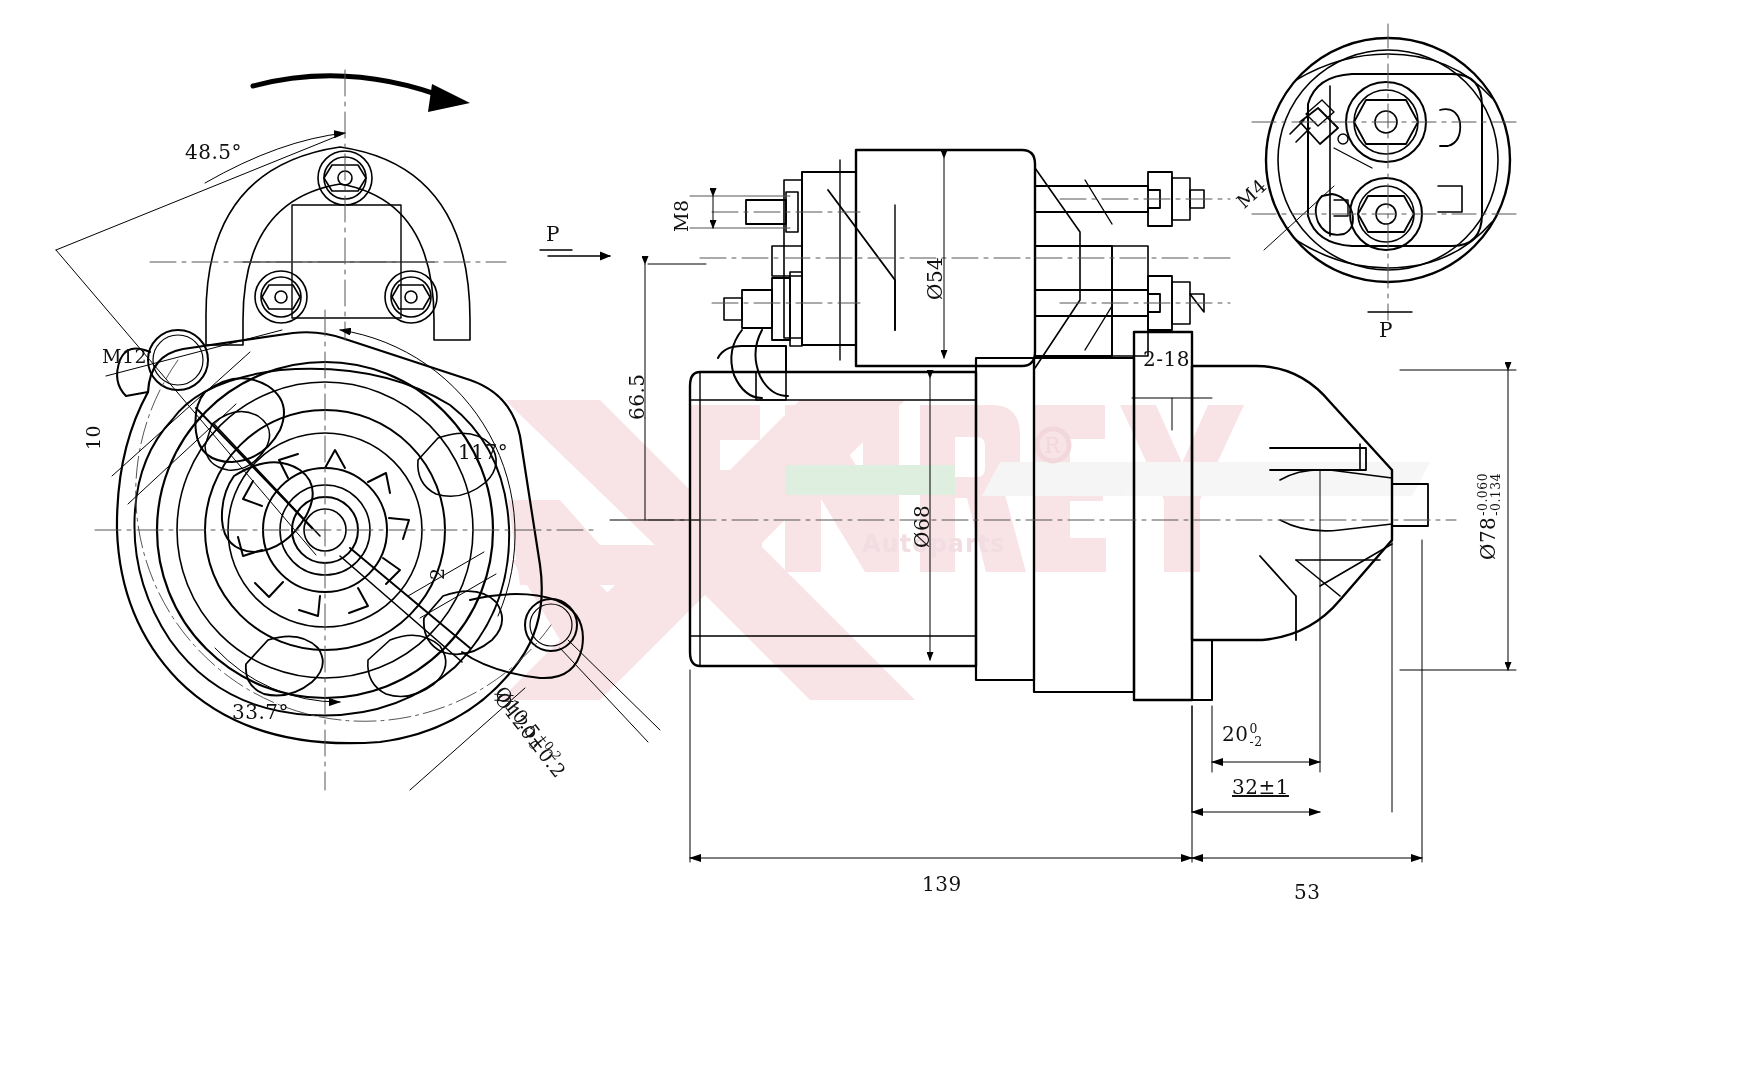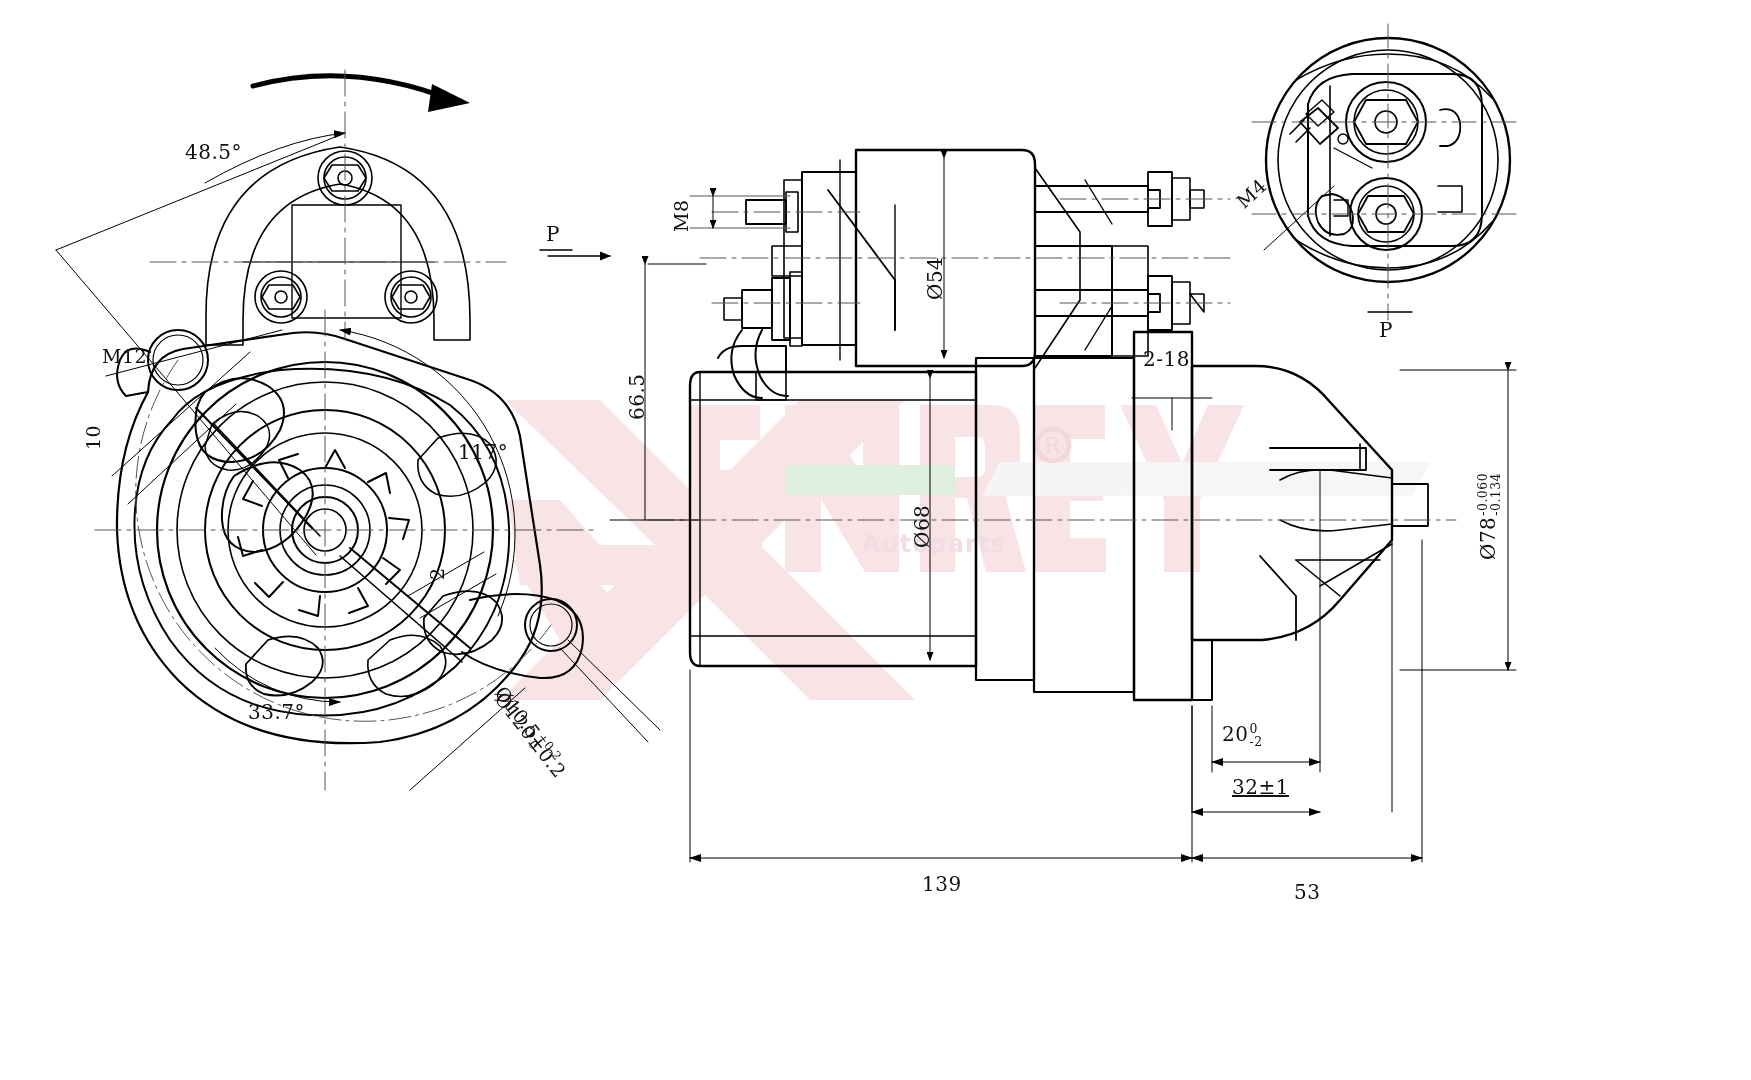--- a/index.html
+++ b/index.html
@@ -349,21 +349,21 @@
   <div class="lbl t20" style="left:148px;top:140px;margin-left:37px;">48.5°</div>
 
   <div class="lbl t19" style="left:66px;top:345px;margin-left:36px;">M12</div>
 
   <div class="lbl t19 rot90" style="left:82px;top:450px;">10</div>
 
   <div class="lbl t20" style="left:418px;top:440px;margin-left:40px;">117°</div>
 
   <div class="lbl t19 rot90" style="left:426px;top:580px;">2</div>
 
-  <div class="lbl t20" style="left:248px;top:700px;">33.7°</div>
+  <div class="lbl t20" style="left:232px;top:700px;">33.7°</div>
 
   <div class="lbl t19" style="left:508px;top:688px;transform:rotate(52deg);transform-origin:left top;">Ø120±0.2</div>
 
   <div class="lbl t19" style="left:508px;top:682px;transform:rotate(52deg);transform-origin:left top;">
     <span>Ø10.5</span><span class="frac"><span>+0.2</span><span>0</span></span>
   </div>
 
   <div class="lbl t20" style="left:546px;top:222px;">P</div>
 
   <div class="lbl t19 rot90" style="left:670px;top:232px;">M8</div>

